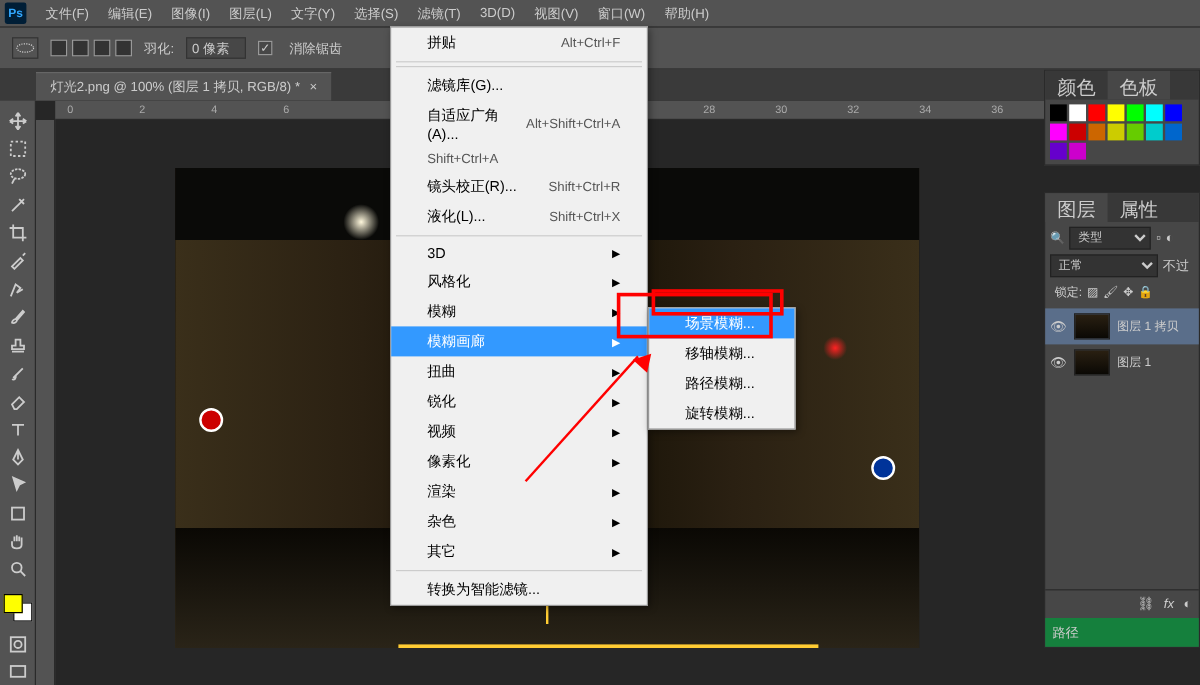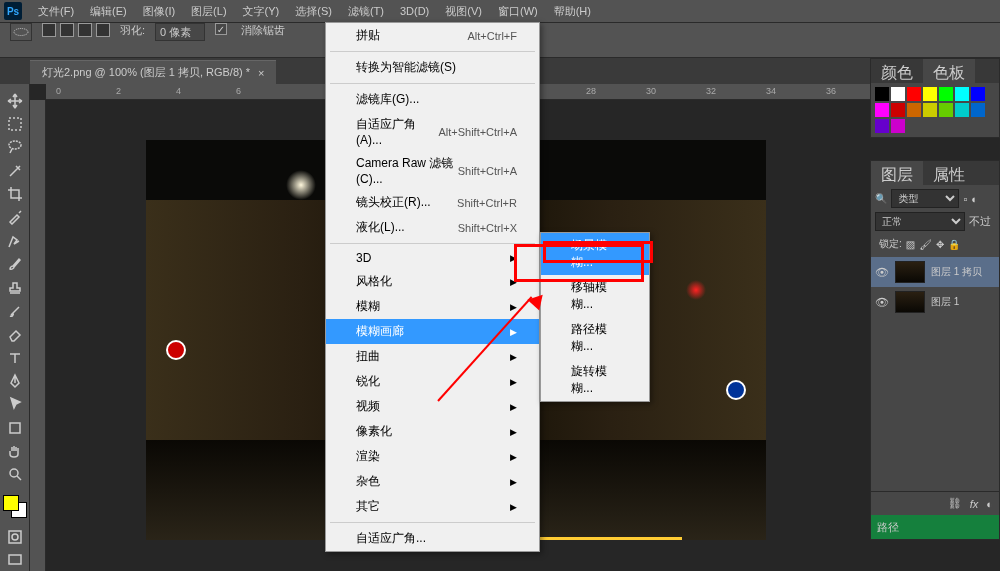--- a/index.html
+++ b/index.html
@@ -4,21 +4,21 @@
 <style>
 * { margin: 0; padding: 0; box-sizing: border-box; font-family: "Microsoft YaHei", Arial, sans-serif; }
 body { background: #535353; width: 1000px; height: 571px; overflow: hidden; position: relative; font-size: 11px; color: #ccc; }
 
 
 .menubar { background: #535353; height: 22px; display: flex; align-items: center; padding-left: 4px; }
 .ps-logo { width: 18px; height: 18px; background: #001e36; color: #31a8ff; display: flex; align-items: center; justify-content: center; font-weight: bold; font-size: 10px; border-radius: 2px; margin-right: 8px; }
 .menu-item { padding: 3px 8px; cursor: pointer; }
 
 
-.options-bar { background: #535353; height: 36px; display: flex; align-items: flex-start; padding: 0 10px; border-top: 1px solid #2a2a2a; border-bottom: 1px solid #2a2a2a; gap: 10px; }
+.options-bar { background: #535353; height: 36px; display: flex; align-items: center; padding: 0 10px; border-top: 1px solid #2a2a2a; border-bottom: 1px solid #2a2a2a; gap: 10px; }
 .tool-preset { width: 22px; height: 18px; border: 1px solid #333; display: flex; align-items: center; justify-content: center; }
 .square-icon { width: 14px; height: 14px; background: #333; border: 1px solid #999; }
 .option-label { font-size: 11px; }
 .option-input { width: 50px; background: #474747; border: 1px solid #333; color: #ccc; padding: 2px 4px; font-size: 11px; }
 .checkbox { width: 12px; height: 12px; background: #474747; border: 1px solid #999; display: inline-flex; align-items: center; justify-content: center; margin-right: 4px; }
 .checkbox.checked::after { content: "✓"; font-size: 10px; color: #ccc; }
 
 
 .tab-bar { background: #3a3a3a; height: 26px; display: flex; align-items: flex-end; padding-left: 30px; }
 .tab { background: #535353; padding: 4px 12px; font-size: 11px; border-top: 1px solid #666; display: flex; align-items: center; gap: 8px; margin-top: 24px; }
@@ -55,21 +55,21 @@
 
 
 .dropdown { position: absolute; top: 22px; left: 325px; width: 215px; background: #f0f0f0; border: 1px solid #999; box-shadow: 2px 2px 6px rgba(0,0,0,0.4); z-index: 100; color: #000; font-size: 12px; }
 .dropdown-item { padding: 4px 22px 4px 30px; cursor: pointer; display: flex; justify-content: space-between; align-items: center; position: relative; }
 .dropdown-item.highlighted { background: #3399ff; color: #fff; }
 .dropdown-sep { height: 1px; background: #ccc; margin: 3px 4px; }
 .submenu-arrow { font-size: 9px; }
 .dropdown-shortcut { color: #555; font-size: 11px; }
 
 
-.submenu { position: absolute; top: 232px; left: 540px; width: 110px; background: #f0f0f0; border: 1px solid #999; box-shadow: 2px 2px 6px rgba(0,0,0,0.4); z-index: 101; color: #000; font-size: 12px; }
+.submenu { position: absolute; top: 256px; left: 540px; width: 123px; background: #f0f0f0; border: 1px solid #999; box-shadow: 2px 2px 6px rgba(0,0,0,0.4); z-index: 101; color: #000; font-size: 12px; }
 
 
 .callout1 { position: absolute; top: 244px; left: 514px; width: 130px; height: 38px; border: 3px solid #ff0000; z-index: 102; pointer-events: none; }
 .callout2 { position: absolute; top: 241px; left: 543px; width: 110px; height: 22px; border: 3px solid #ff0000; z-index: 102; pointer-events: none; }
 .arrow-line { position: absolute; top: 280px; left: 438px; width: 140px; height: 2px; background: #ff0000; transform: rotate(-48deg); transform-origin: left center; z-index: 102; pointer-events: none; top: 400px; }
 .arrow-head { position: absolute; top: 293px; left: 530px; width: 0; height: 0; border-left: 8px solid transparent; border-right: 8px solid transparent; border-bottom: 14px solid #ff0000; transform: rotate(42deg); z-index: 102; pointer-events: none; }
 
 
 .right-panels { position: absolute; right: 0; top: 58px; width: 130px; }
 .panel { background: #474747; border: 1px solid #2a2a2a; margin-bottom: 2px; }
@@ -275,33 +275,29 @@
     </div>
   </div>
 </div>
 
 <div class="dropdown" id="filter-menu">
     <div class="dropdown-item">
       <span>拼贴</span>
       <span class="dropdown-shortcut">Alt+Ctrl+F</span>
     </div>
     <div class="dropdown-sep"></div>
-    <div class="dropdown-item">
-      <span>转换为智能滤镜(S)</span>
-    </div>
     <div class="dropdown-sep"></div>
     <div class="dropdown-item">
       <span>滤镜库(G)...</span>
     </div>
     <div class="dropdown-item">
       <span>自适应广角(A)...</span>
       <span class="dropdown-shortcut">Alt+Shift+Ctrl+A</span>
     </div>
     <div class="dropdown-item">
-      <span>Camera Raw 滤镜(C)...</span>
       <span class="dropdown-shortcut">Shift+Ctrl+A</span>
     </div>
     <div class="dropdown-item">
       <span>镜头校正(R)...</span>
       <span class="dropdown-shortcut">Shift+Ctrl+R</span>
     </div>
     <div class="dropdown-item">
       <span>液化(L)...</span>
       <span class="dropdown-shortcut">Shift+Ctrl+X</span>
     </div>
@@ -345,21 +341,21 @@
     <div class="dropdown-item">
       <span>杂色</span>
       <span class="submenu-arrow">▶</span>
     </div>
     <div class="dropdown-item">
       <span>其它</span>
       <span class="submenu-arrow">▶</span>
     </div>
     <div class="dropdown-sep"></div>
     <div class="dropdown-item">
-      <span>自适应广角...</span>
+      <span>转换为智能滤镜...</span>
     </div>
   </div>
 
 <div class="submenu" id="blur-submenu">
     <div class="dropdown-item highlighted">场景模糊...</div>
     <div class="dropdown-item">移轴模糊...</div>
     <div class="dropdown-item">路径模糊...</div>
     <div class="dropdown-item">旋转模糊...</div>
   </div>
 

